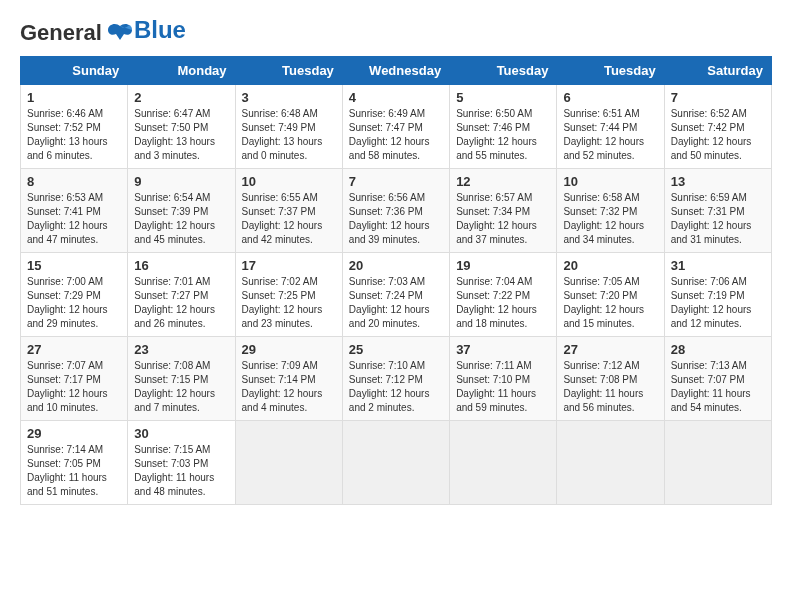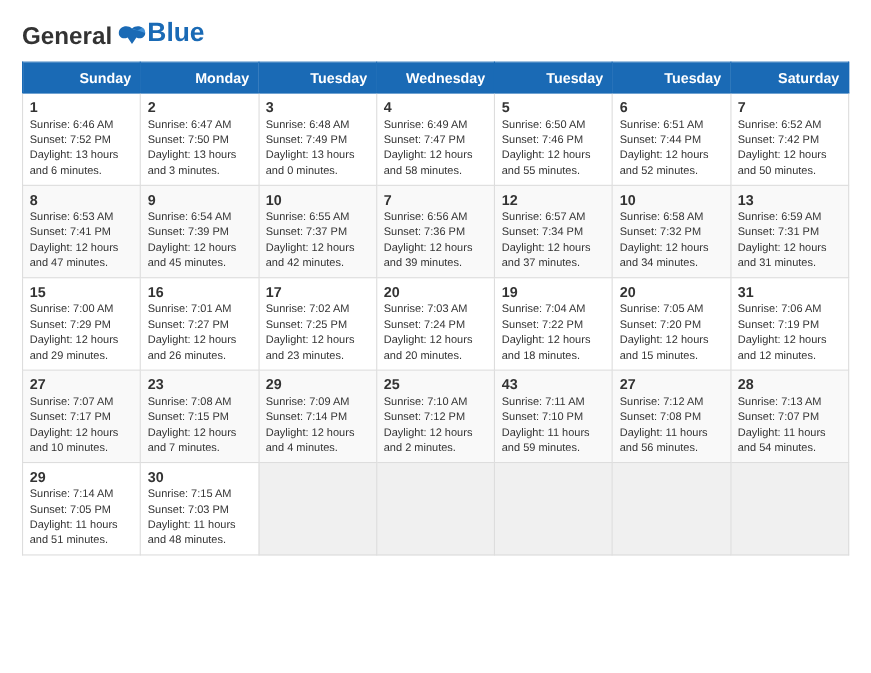--- a/index.html
+++ b/index.html
@@ -317,21 +317,21 @@
         </td>
         <td>
           <span class="day-num">25</span>
         <div class="day-info">
           Sunrise: 7:10 AM<br>
           Sunset: 7:12 PM<br>
           Daylight: 12 hours and 2 minutes.
         </div>
         </td>
         <td>
-          <span class="day-num">43</span>
+          <span class="day-num">37</span>
         <div class="day-info">
           Sunrise: 7:11 AM<br>
           Sunset: 7:10 PM<br>
           Daylight: 11 hours and 59 minutes.
         </div>
         </td>
         <td>
           <span class="day-num">27</span>
         <div class="day-info">
           Sunrise: 7:12 AM<br>

